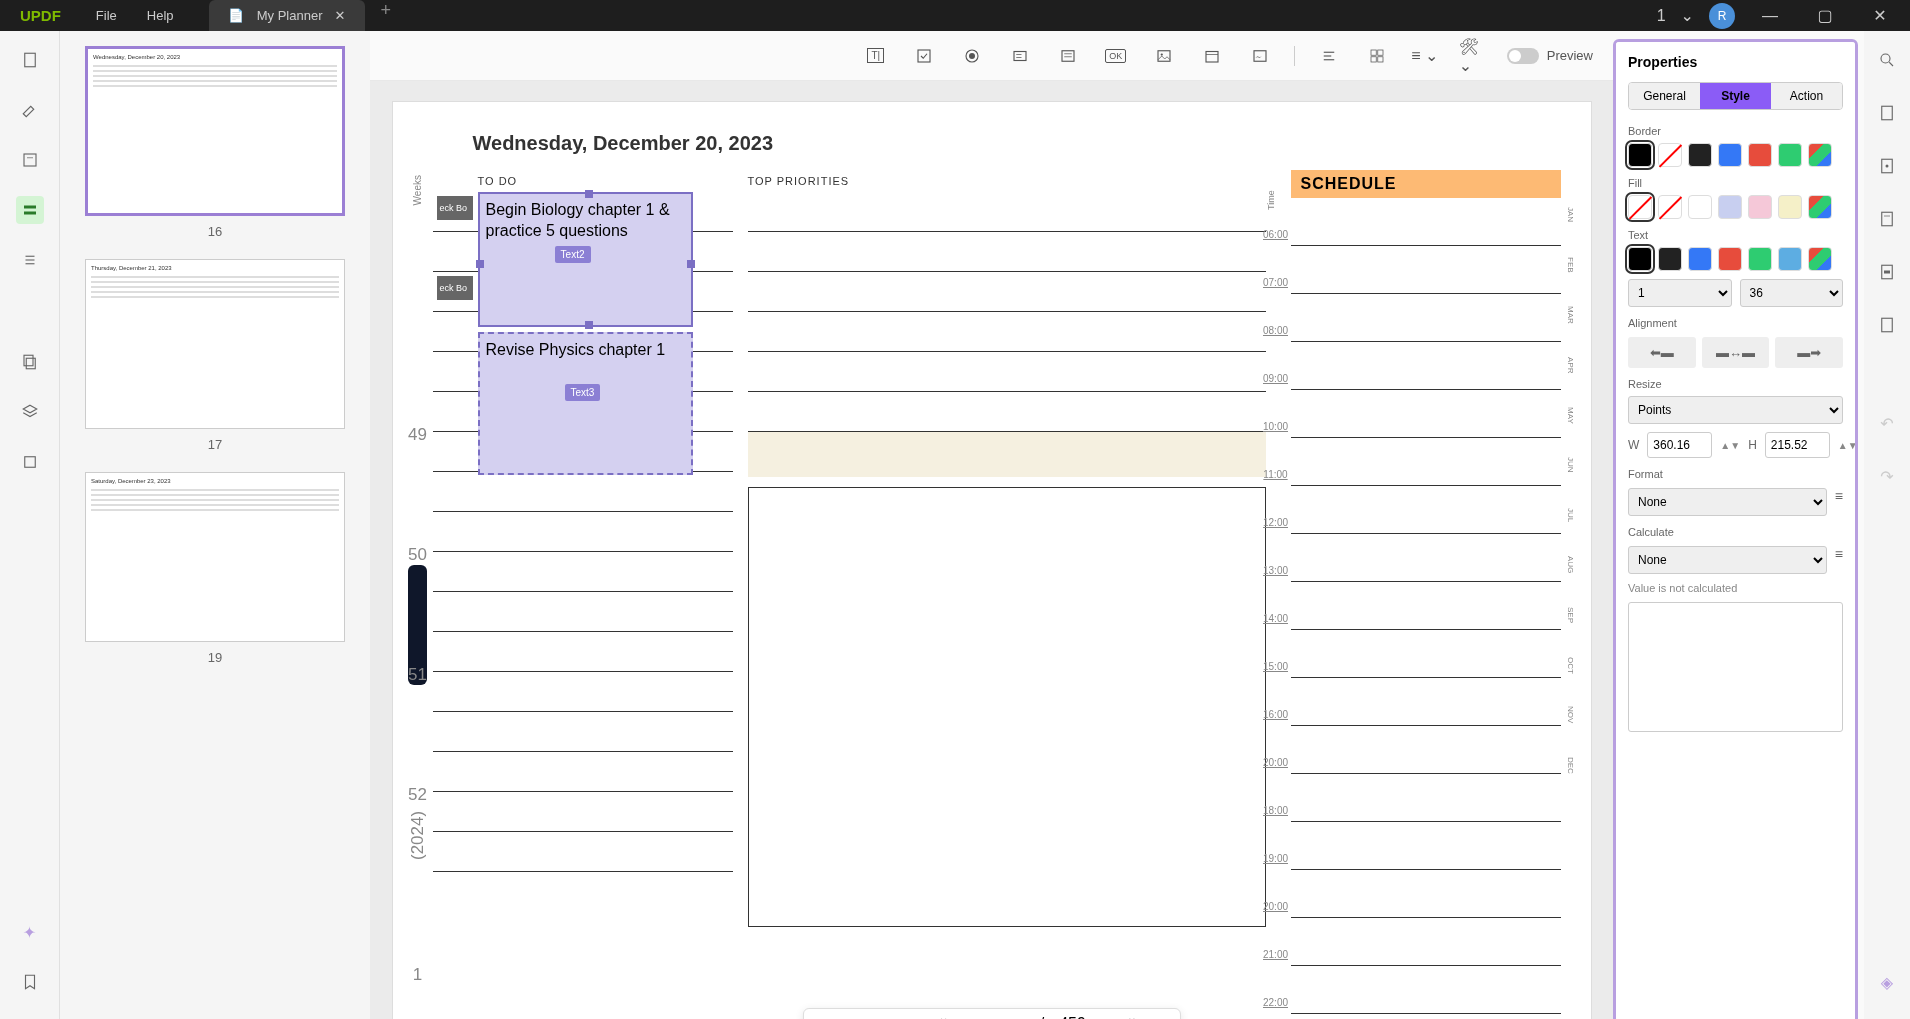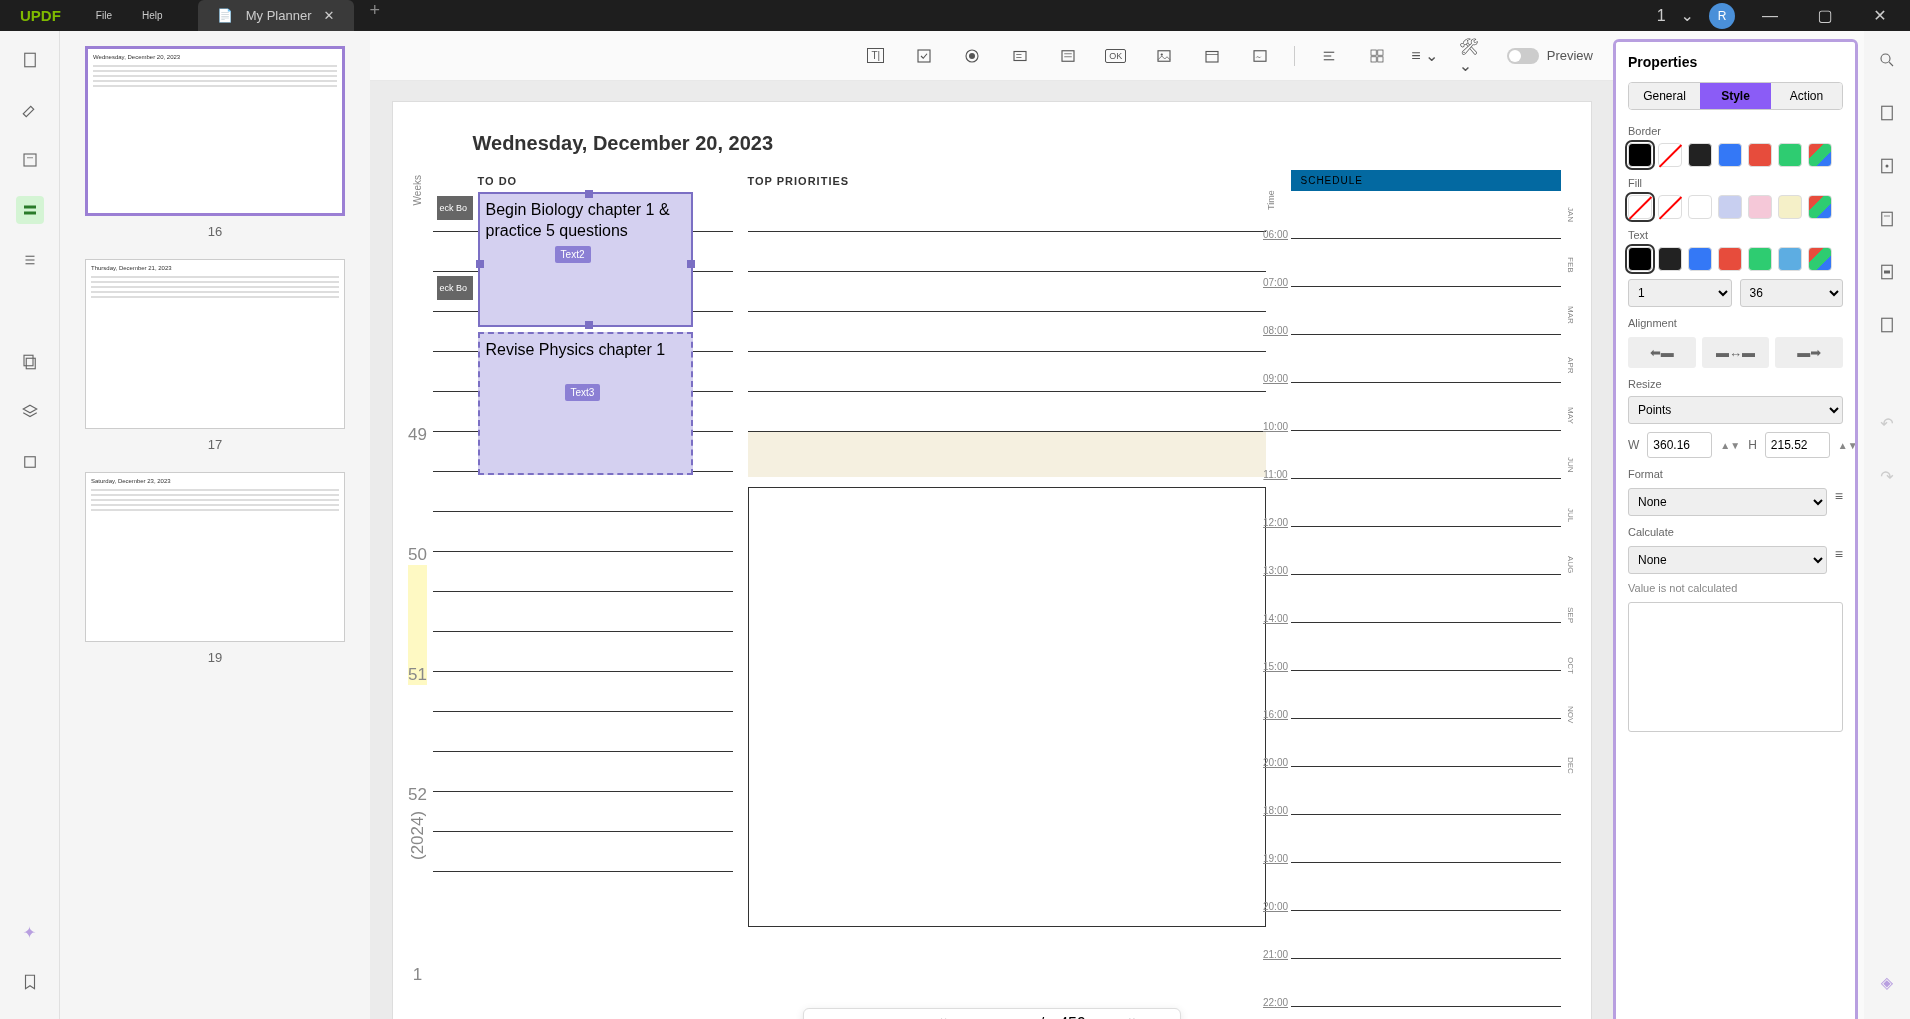--- a/index.html
+++ b/index.html
@@ -1,21 +1,21 @@
 <!DOCTYPE html>
 <html><head>
 <meta charset="utf-8">
 <style>
 * { margin: 0; padding: 0; box-sizing: border-box; font-family: -apple-system, BlinkMacSystemFont, "Segoe UI", sans-serif; }
 body { width: 1910px; height: 1019px; background: #f5f5f5; overflow: hidden; display: flex; flex-direction: column; }
 
 
 .titlebar { height: 40px; background: #1e1e1e; display: flex; align-items: center; color: #ccc; }
 .logo { color: #7fba00; font-weight: bold; padding: 0 20px; font-size: 15px; }
-.menu-item { padding: 0 15px; font-size: 10px; cursor: pointer; }
+.menu-item { padding: 0 15px; font-size: 13px; cursor: pointer; }
 .tab-group { display: flex; margin-left: 20px; }
 .tab { background: #3a3a3a; padding: 8px 20px; font-size: 13px; display: flex; align-items: center; gap: 12px; border-radius: 6px 6px 0 0; }
 .tab .close { cursor: pointer; }
 .tab-add { padding: 0 15px; cursor: pointer; font-size: 18px; color: #888; }
 .titlebar-right { margin-left: auto; display: flex; align-items: center; gap: 15px; padding-right: 10px; }
 .avatar { width: 26px; height: 26px; border-radius: 50%; background: #4a90d9; color: white; display: flex; align-items: center; justify-content: center; font-size: 12px; }
 .win-btn { width: 40px; text-align: center; cursor: pointer; color: #ccc; }
 
 
 .main { flex: 1; display: flex; background: #fafafa; }
@@ -47,42 +47,42 @@
 
 .canvas-wrap { flex: 1; position: relative; overflow: auto; background: #ebebeb; }
 .canvas { background: white; width: 1200px; margin: 20px auto; border: 1px solid #ddd; position: relative; min-height: 940px; }
 .page-title { font-size: 20px; font-weight: 600; padding: 30px 80px 15px; color: #333; }
 
 
 .planner { display: flex; padding: 0 10px; }
 .weeks-col { width: 30px; display: flex; flex-direction: column; align-items: center; font-size: 10px; color: #888; padding-top: 5px; }
 .weeks-label { writing-mode: vertical-rl; transform: rotate(180deg); font-size: 10px; }
 .week-cell { height: 120px; display: flex; align-items: flex-end; justify-content: center; font-size: 17px; color: #888; text-align: right; }
-.week-cell.highlight { background: #fef9c3; }
+.week-cell.highlight { background: #0f172a; border-radius: 6px; }
 
 .todo-col { width: 300px; }
-.col-header { font-size: 11px; font-weight: bold; padding: 5px 45px; color: #333; letter-spacing: 1px; }
+.col-header { font-size: 11px; font-weight: normal; padding: 5px 45px; color: #333; letter-spacing: 1px; }
 .todo-rows .row { height: 40px; border-bottom: 1px solid #333; position: relative; display: flex; }
 .checkbox-stub { width: 36px; height: 24px; background: #666; color: white; font-size: 9px; display: flex; align-items: center; padding: 0 3px; margin: 4px 0 0 4px; overflow: hidden; }
 
 .text-field { position: absolute; background: #d4d0f0; border: 2px dashed #7b6fc4; padding: 6px; font-size: 16px; line-height: 1.3; }
 .text-field.selected { border: 2px solid #7b6fc4; }
 .text-field .handle { position: absolute; width: 8px; height: 8px; background: #7b6fc4; }
 .field-tag { position: absolute; background: #8b7fd4; color: white; font-size: 10px; padding: 2px 6px; border-radius: 2px; }
 
 .priorities-col { flex: 1; margin-left: 15px; }
 .priorities-col .row { height: 40px; border-bottom: 1px solid #333; }
 .priorities-box { height: 440px; border: 1px solid #333; margin-top: 10px; }
 
 .time-col { width: 20px; font-size: 8px; color: #888; display: flex; flex-direction: column; padding-top: 20px; }
 .time-label { writing-mode: vertical-rl; transform: rotate(180deg); font-size: 9px; height: 20px; }
 .time-slot { height: 48px; display: flex; align-items: center; justify-content: center; font-size: 10px; color: #888; text-decoration: underline; }
 
 .schedule-col { width: 270px; margin-left: 5px; }
-.schedule-header { font-size: 10px; font-weight: normal; padding: 5px 10px; letter-spacing: 1px; background: #0369a1; }
+.schedule-header { font-size: 16px; font-weight: bold; padding: 5px 10px; letter-spacing: 1px; background: #fdba74; }
 .schedule-col .row { height: 48px; border-bottom: 1px solid #333; }
 
 .months-col { width: 20px; display: flex; flex-direction: column; font-size: 8px; color: #888; padding-top: 20px; }
 .month { height: 50px; display: flex; align-items: center; justify-content: center; writing-mode: vertical-rl; }
 
 
 .page-nav { position: absolute; bottom: 0; left: 50%; transform: translateX(-50%); background: white; border: 1px solid #ddd; border-radius: 6px; padding: 6px 15px; display: flex; align-items: center; gap: 15px; box-shadow: 0 2px 8px rgba(0,0,0,0.1); }
 .zoom-val { font-size: 12px; color: #555; }
 .page-input { width: 35px; text-align: center; border: none; font-size: 13px; }
 .nav-btn { cursor: pointer; color: #666; font-size: 14px; }

